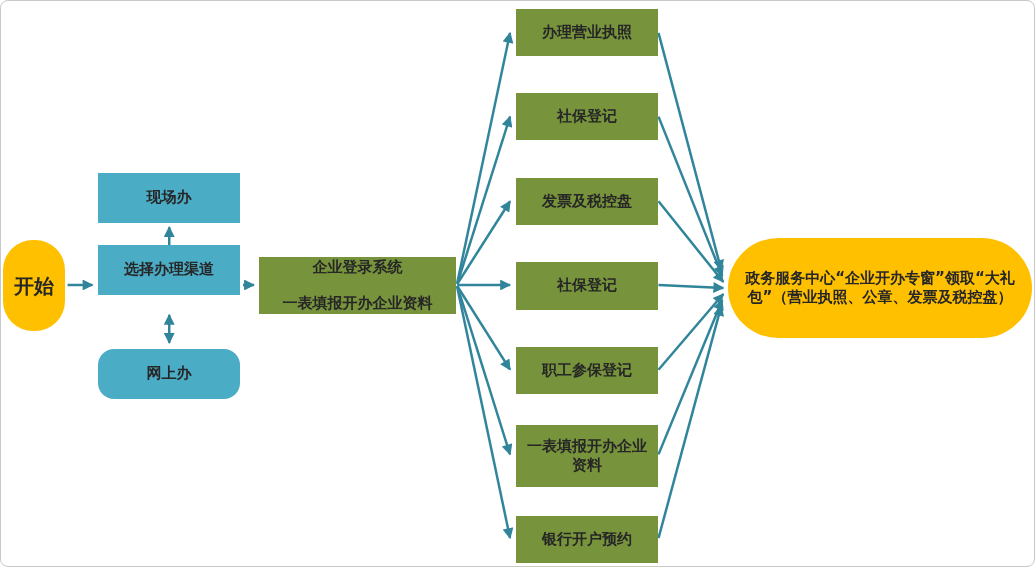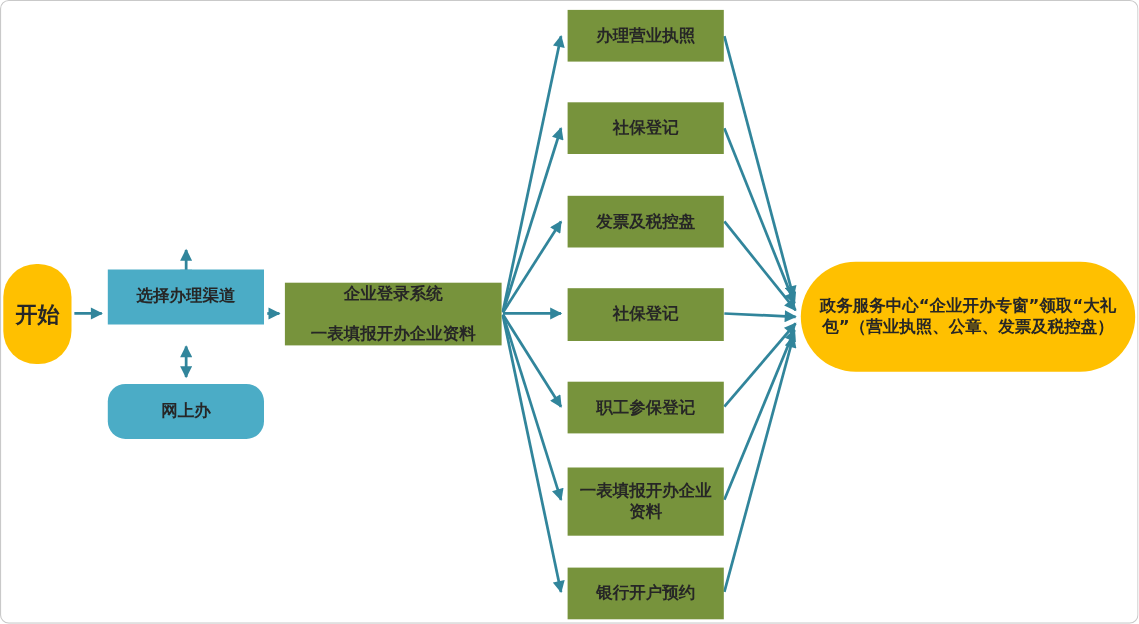--- a/index.html
+++ b/index.html
@@ -63,21 +63,21 @@
     background: var(--task-fill, #77933C);
     gap: 16px;
   }
   .task {
     left: 515px;
     width: 142px; height: 47px;
     background: var(--task-fill, #77933C);
   }
   .t0 { top: 8px; }
   .t1 { top: 92px; }
-  .t2 { top: 177px; }
+  .t2 { top: 177px; font-family: Liberation Serif, serif; }
   .t3 { top: 261px; height: 48px; }
   .t4 { top: 346px; }
   .t5 { top: 424px; height: 62px; }
   .t6 { top: 515px; }
   .result {
     left: 727px; top: 237px;
     width: 304px; height: 100px;
     border-radius: 50px;
     background: var(--result-fill, #FFC000);
     padding: 6px 14px;
@@ -115,20 +115,21 @@
     <line x1="659" y1="116" x2="723" y2="276" marker-end="url(#ah)"></line>
     <line x1="659" y1="201" x2="724" y2="282" marker-end="url(#ah)"></line>
     <line x1="659" y1="285" x2="724" y2="288" marker-end="url(#ah)"></line>
     <line x1="659" y1="370" x2="724" y2="294" marker-end="url(#ah)"></line>
     <line x1="659" y1="455" x2="723" y2="300" marker-end="url(#ah)"></line>
     <line x1="659" y1="539" x2="722" y2="306" marker-end="url(#ah)"></line>
   </svg>
 
   <div class="node start">开始</div>
 
+  <div class="node teal onsite">现场办</div>
 
   <div class="node teal choose">选择办理渠道</div>
 
   <div class="node teal online">网上办</div>
 
   <div class="node system">
     <span>企业登录系统</span>
     <span>一表填报开办企业资料</span>
   </div>
 

